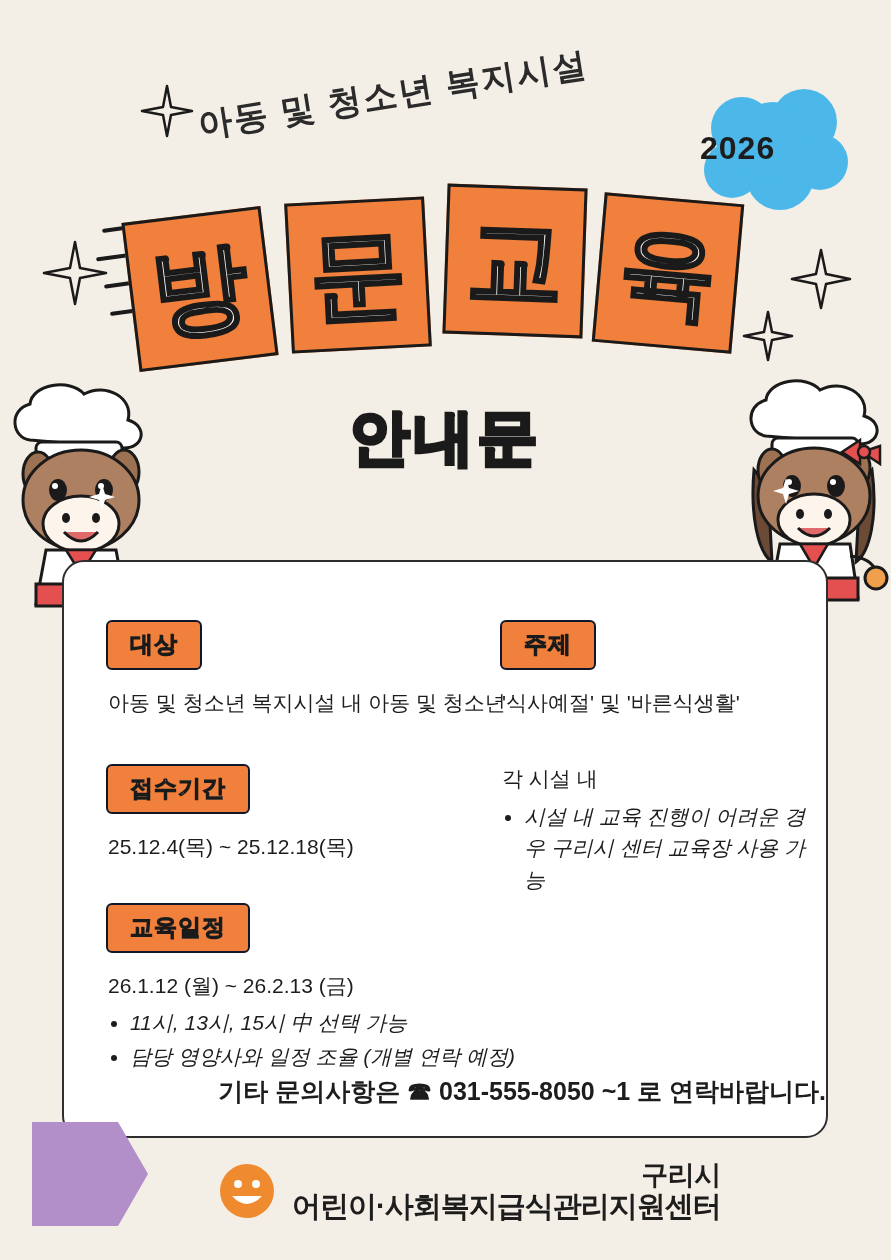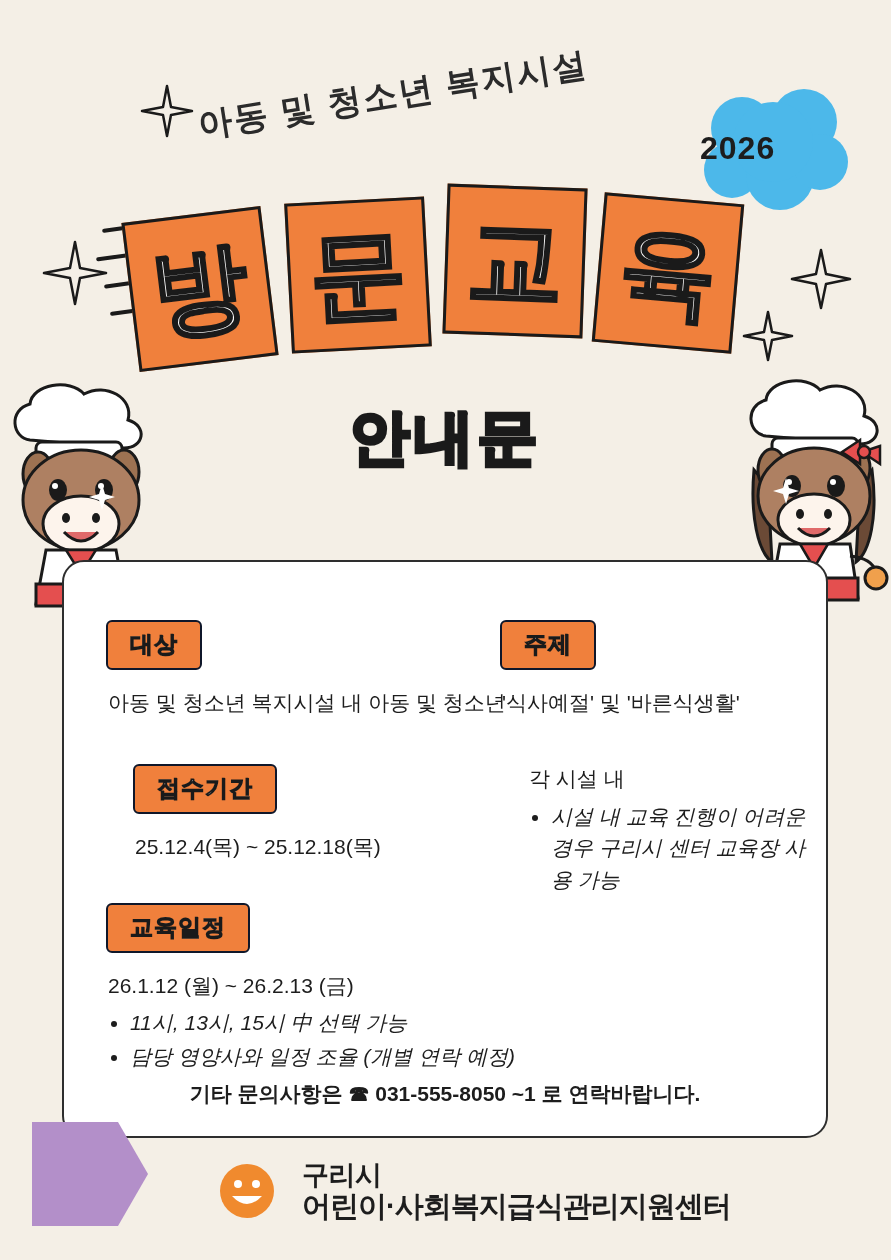--- a/index.html
+++ b/index.html
@@ -156,49 +156,50 @@
   ul.body {
     margin: 6px 0 0 0;
     padding-left: 24px;
     font-size: 21px;
     color: #1d1d1d;
     line-height: 1.5;
     font-style: italic;
   }
   ul.body li { margin-top: 2px; }
 
-  .gap-a { margin-top: 46px; margin-left: 27px; }
+  .gap-a { margin-top: 46px; }
   .gap-b { margin-top: 40px; }
 
   .footnote {
     position: absolute;
     left: 0; right: 0;
     bottom: 28px;
-    text-align: center;
-    font-size: 21px;
+    text-align: right;
+    font-size: 25px;
     font-weight: bold;
     color: #1d1d1d;
   }
 
   
   .hex {
     position: absolute;
     left: 32px;
     top: 1122px;
     width: 120px;
     height: 120px;
   }
 
   .logo-wrap {
     position: absolute;
     left: 218px;
     top: 1160px;
     display: flex;
     align-items: center;
-    gap: 26px;
+    gap: 16px;
+    text-align: right;
   }
   .logo-mark { width: 58px; height: 58px; }
   .logo-text { line-height: 1.12; }
   .logo-text .l1 {
     font-size: 27px;
     font-weight: bold;
     color: #1d1d1d;
     letter-spacing: -0.5px;
   }
   .logo-text .l2 {

